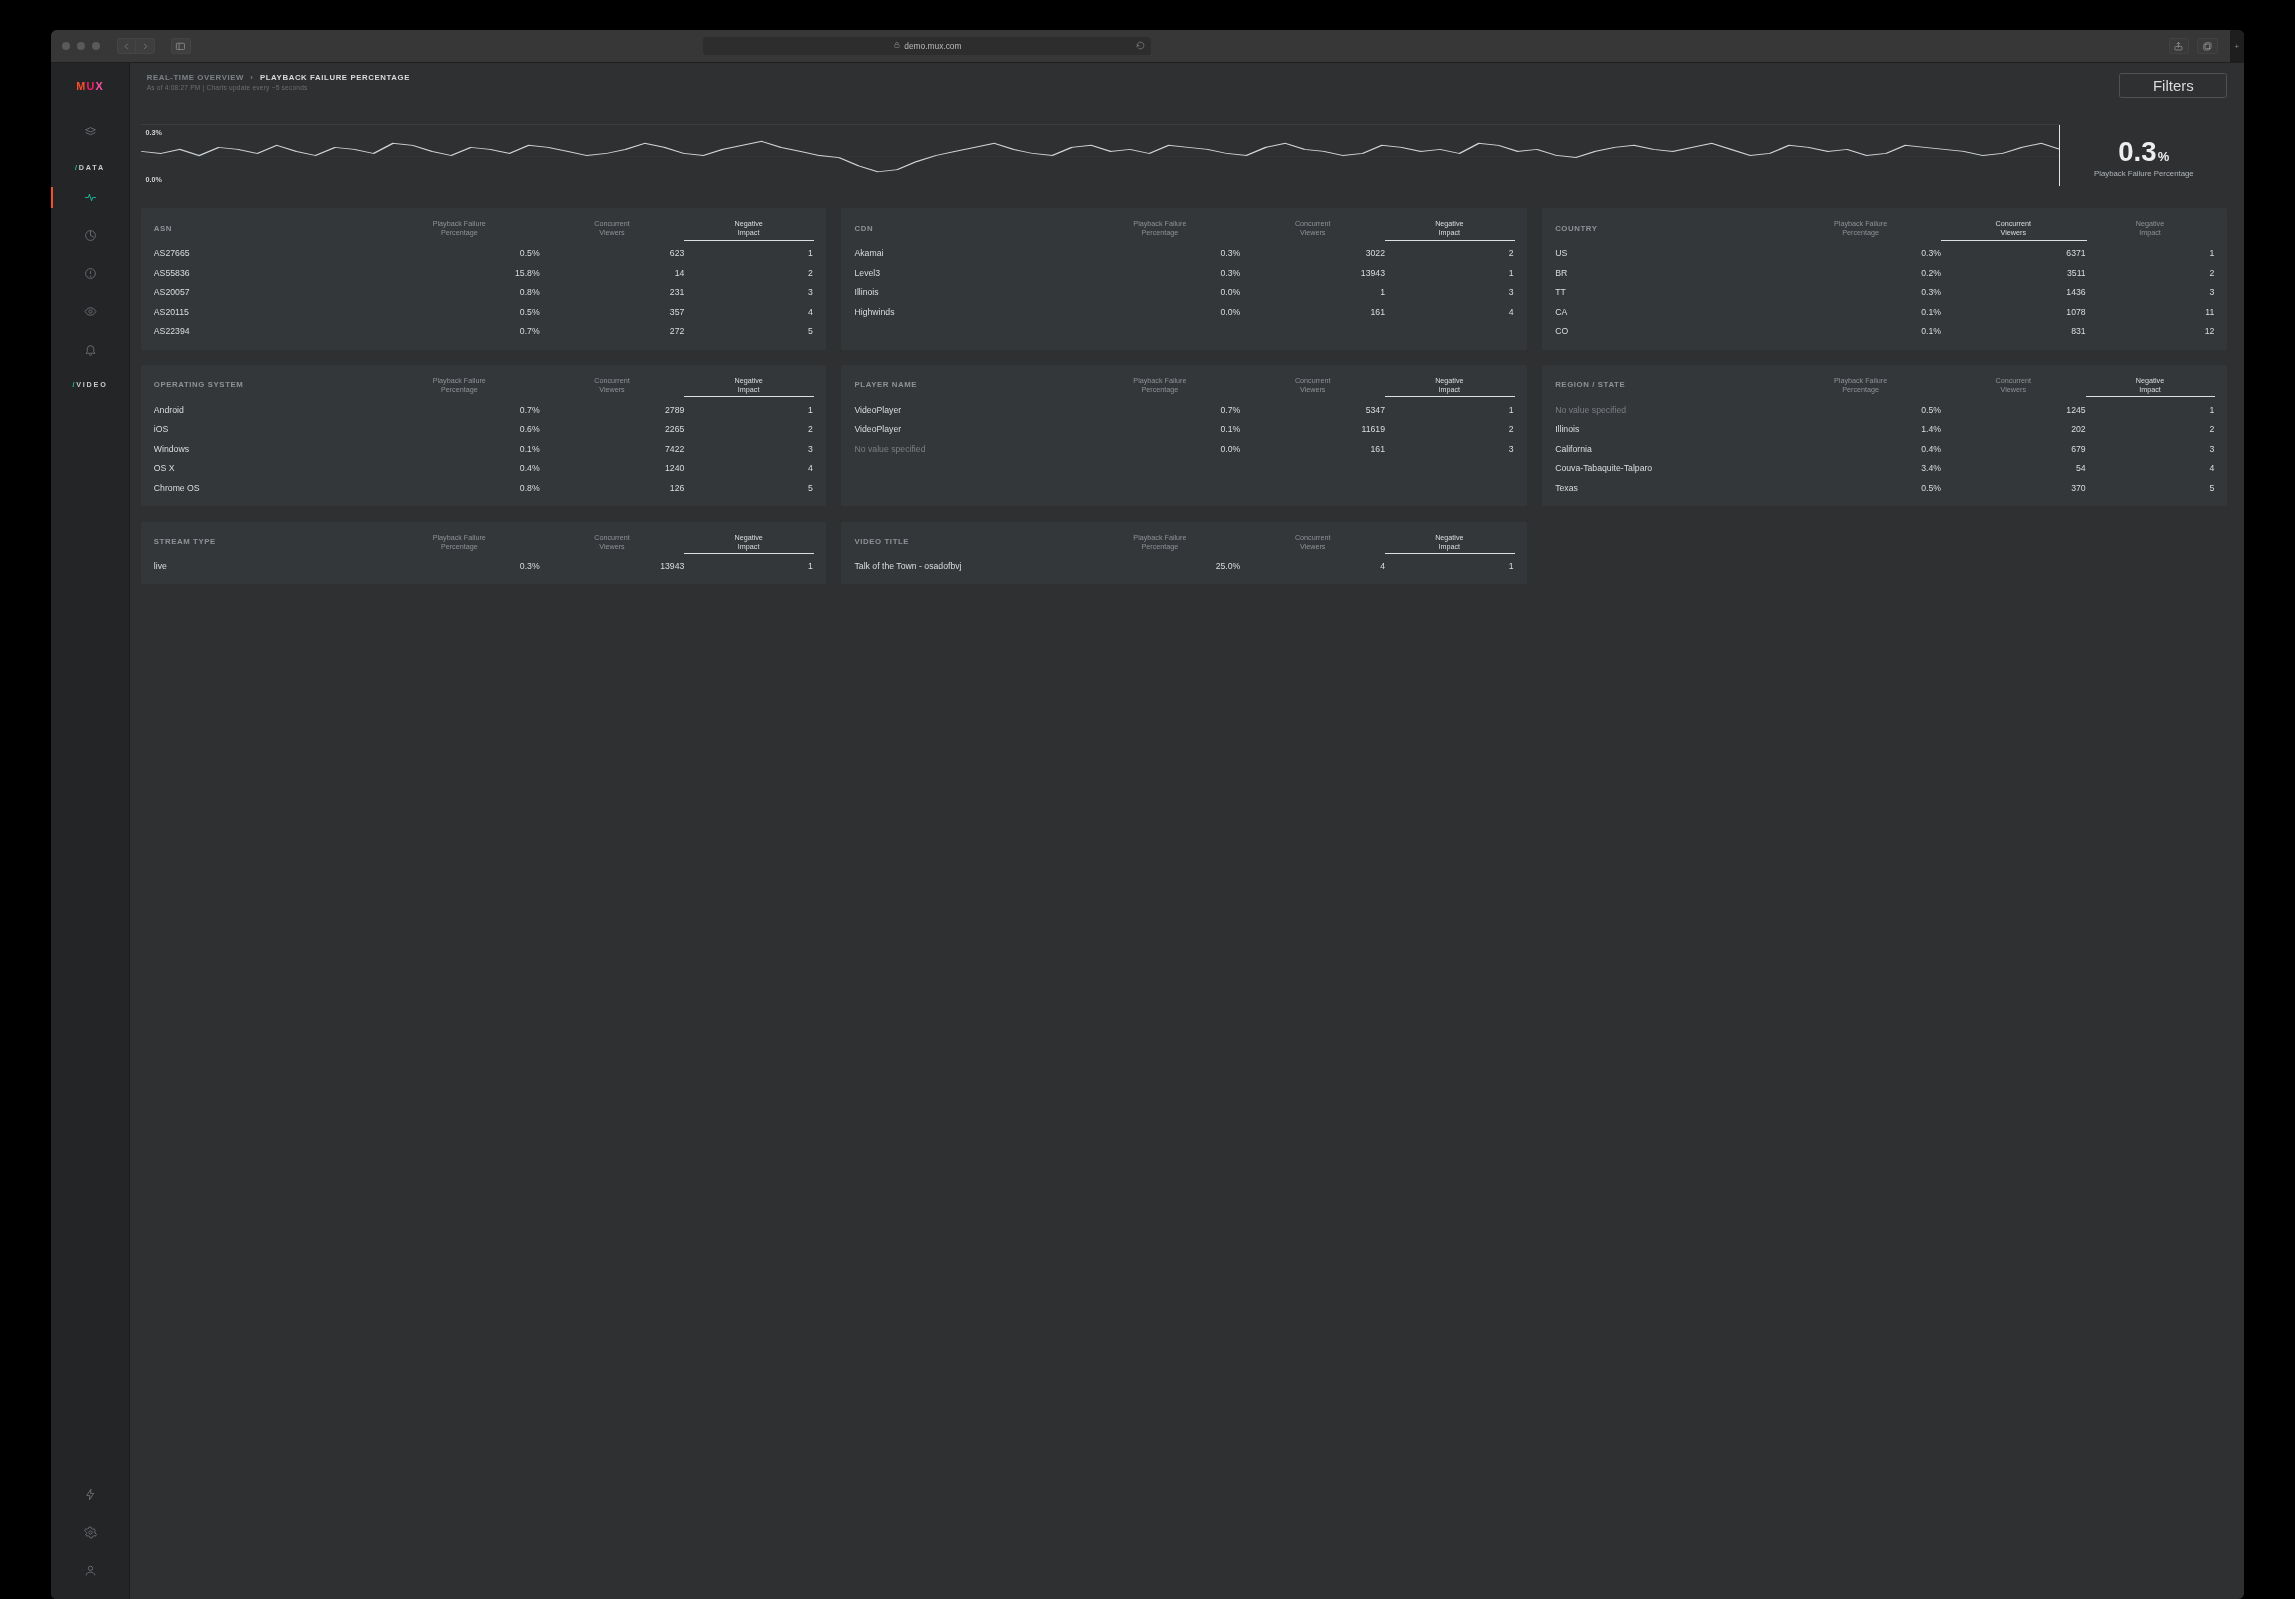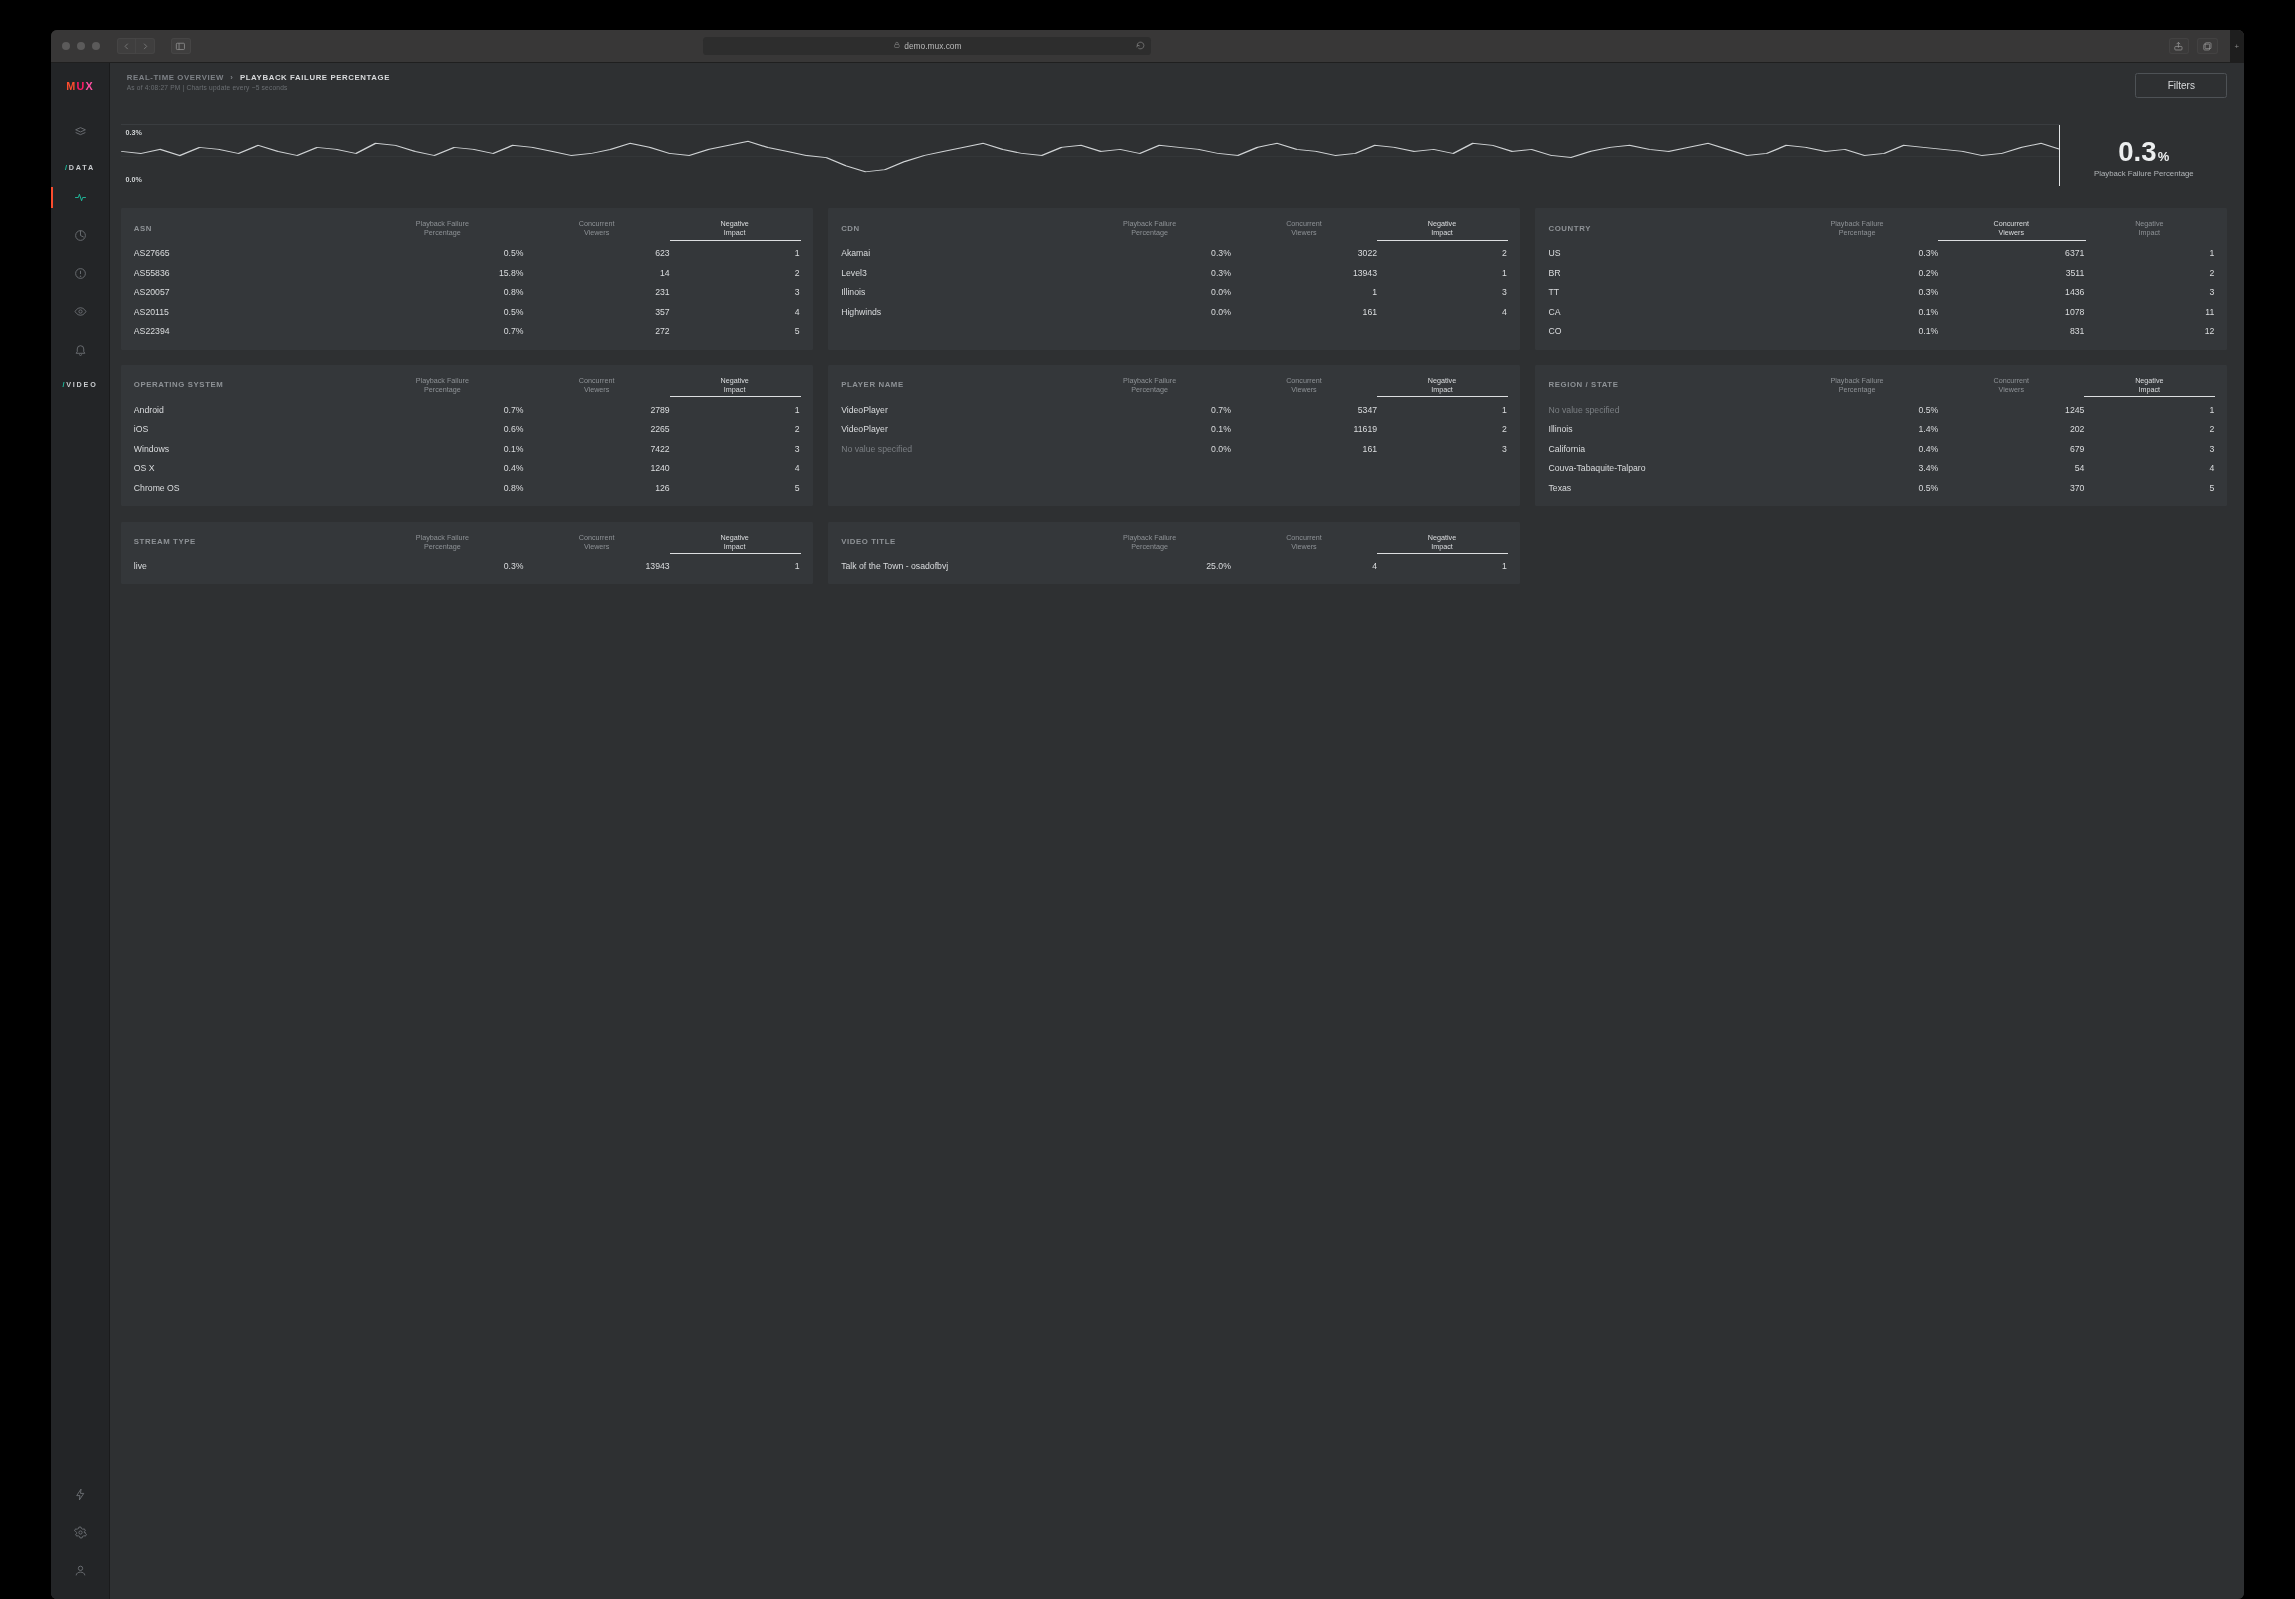--- a/index.html
+++ b/index.html
@@ -64,21 +64,21 @@
     width: 20.3px; height: 15.5px;
     background: #4b4b4b30; border: 0.6px solid #5a5a5a40; border-radius:3px;
     color:#9a9a9a; display:flex; align-items:center; justify-content:center;
   }
   .newtab { width:14.3px; height:33px; background:#1e1e1e; color:#8a8a8a; display:flex;align-items:center;justify-content:center; margin-right:-10.8px; margin-left:3.6px;}
 
   .content { flex:1; display:flex; overflow:hidden; background:#2e3032; }
 
   
   .sidebar {
-    width: 59px; flex:none;
+    width: 79px; flex:none;
     background: #232527;
     border-right: 0.6px solid #1a1b1c;
     display:flex; flex-direction:column;
     padding-top: 16.7px;
   }
   .logo { color:#fb4c2e; font-weight:800; letter-spacing:1.2px; font-size:10.8px; text-align:center; margin-bottom: 21.5px;}
   .logo .m{color:#fb4c2e;} .logo .u{color:#ff1b66;} .logo .x{color:#ff4fa3;}
   .side-item {
     height: 38px;
     display:flex; align-items:center; justify-content:center;
@@ -99,23 +99,23 @@
   .header {
     padding: 9.6px 16.7px 4.8px 16.7px;
     display:flex; align-items:flex-start;
     border-bottom:none;
   }
   .crumbs { font-size:7.8px; letter-spacing:0.6px; color:#7e8287; font-weight:600;}
   .crumbs .sep{margin:0 3.6px; color:#7e8287;}
   .crumbs .current{color:#d9dbdd;}
   .sub { font-size:6.6px; color:#6b6f73; margin-top:2.4px; letter-spacing:0.2px;}
   .filters-btn {
-    margin-left:auto; width:92px; height:25px;
+    margin-left:auto; width:108px; height:25px;
     border:0.6px solid #4e5256; border-radius:2.4px;
-    color:#d9dbdd; font-size:10px;
+    color:#d9dbdd; font-size:15px;
     display:flex;align-items:center;justify-content:center;
     background:transparent;
   }
 
   
   .metric-strip {
     display:flex; align-items:stretch;
     padding: 0 16.7px 0 10.8px;
   }
   .chart-area {

